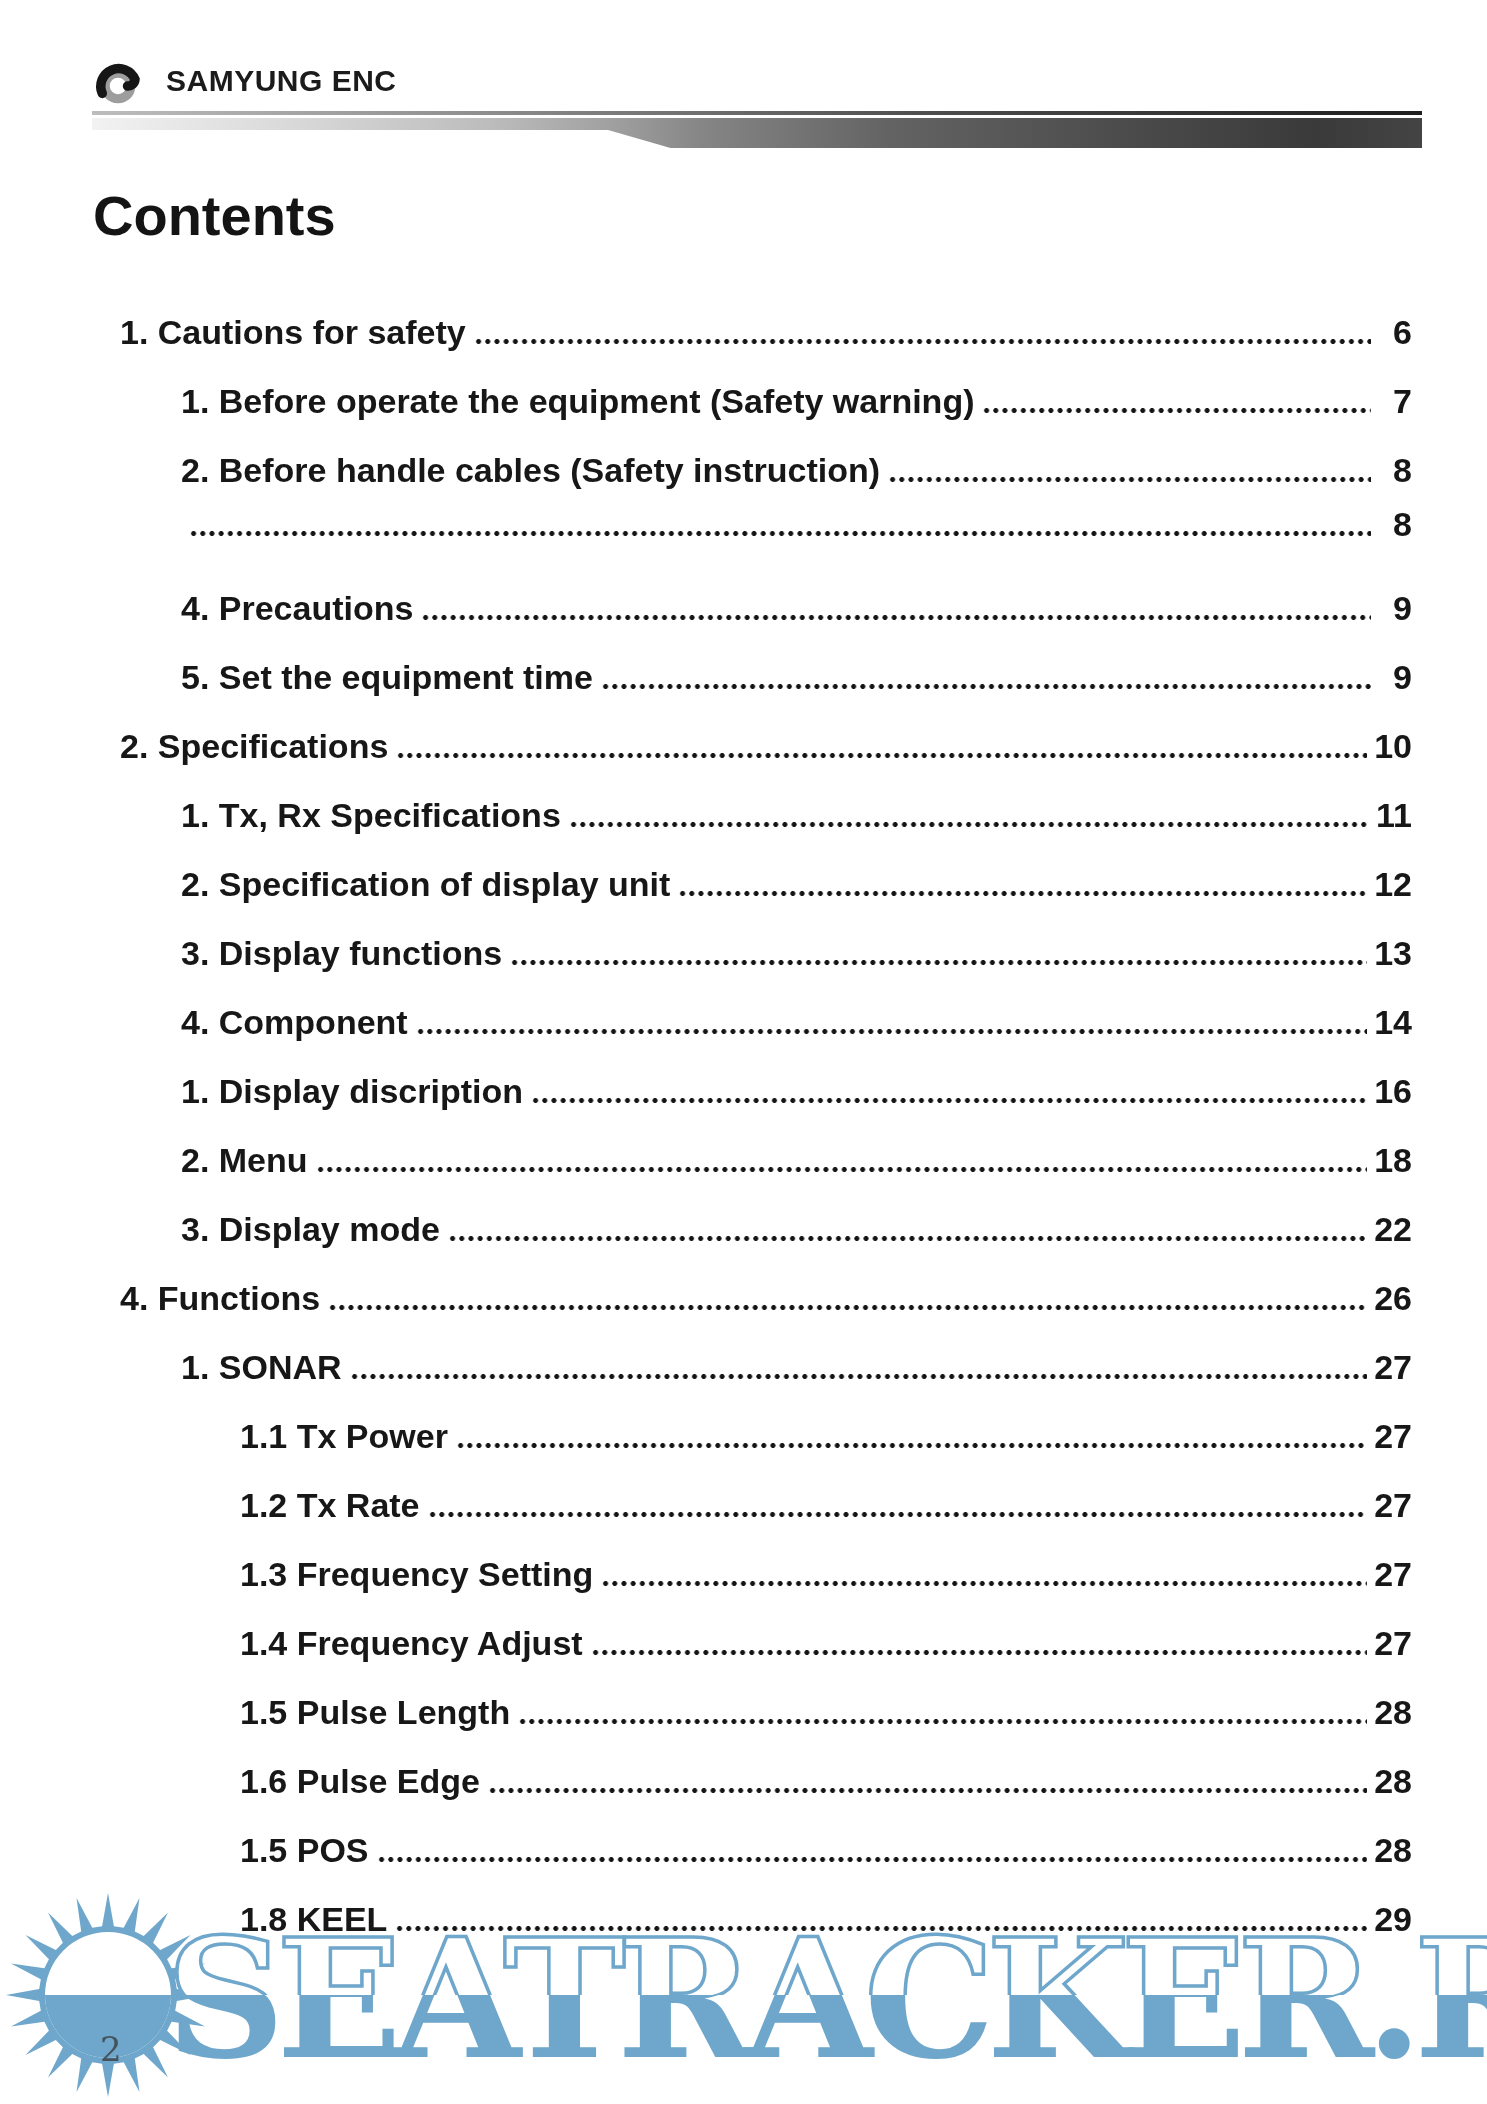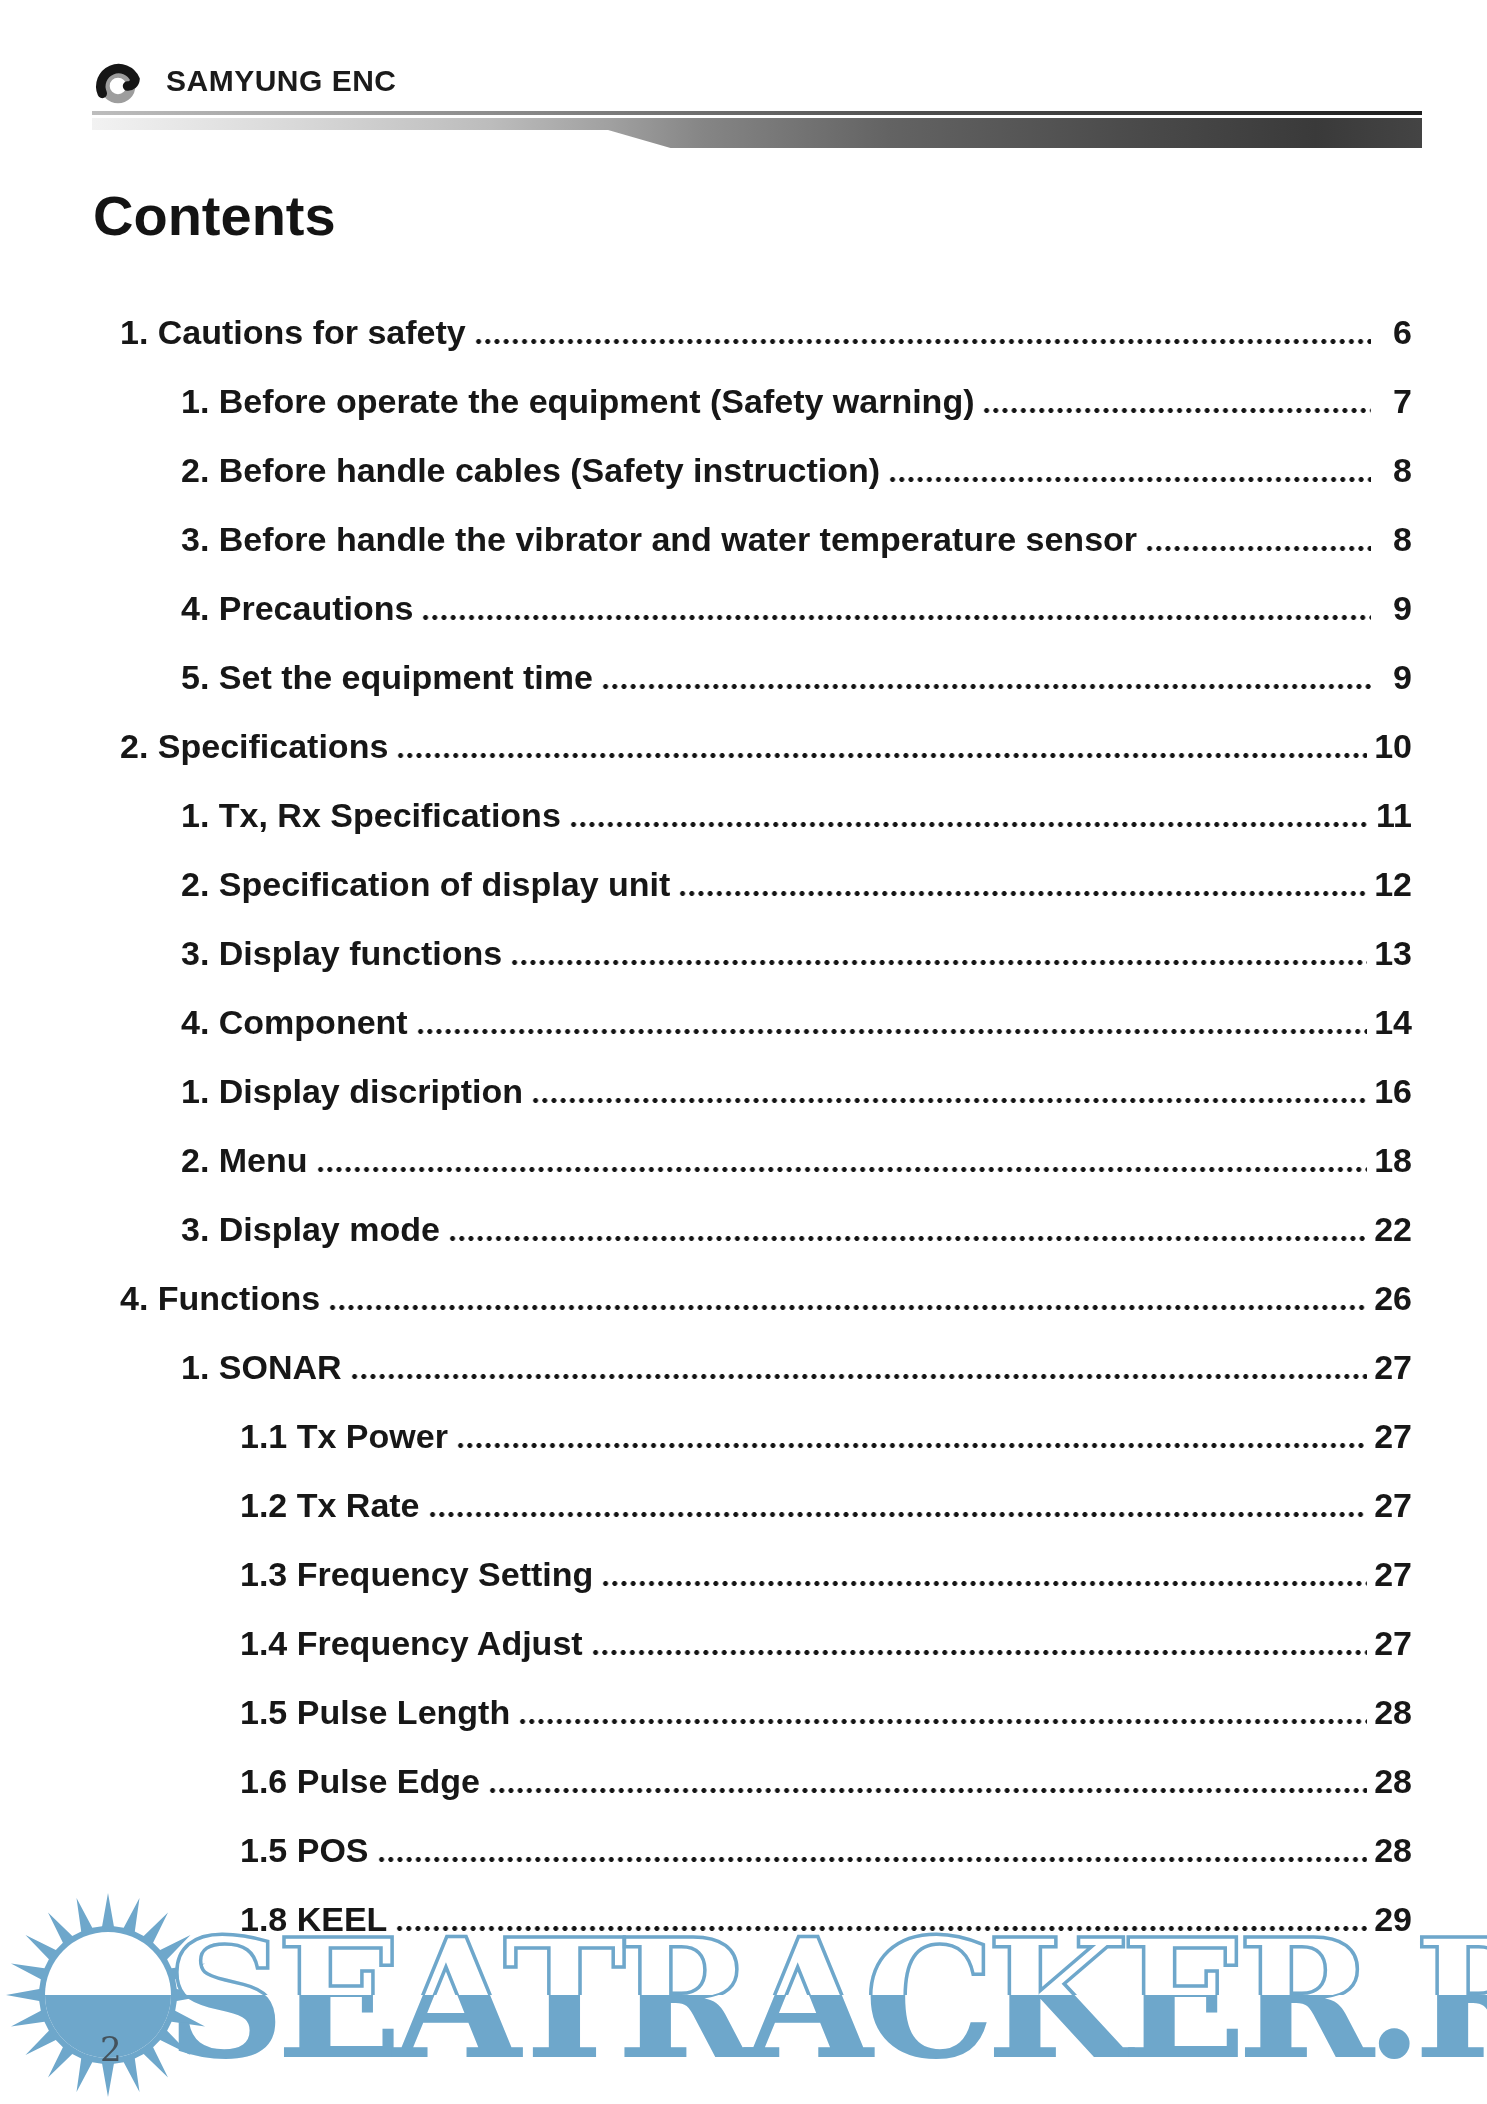--- a/index.html
+++ b/index.html
@@ -77,21 +77,20 @@
         <span class="label">1. Before operate the equipment (Safety warning)</span>
         <span class="dots"></span>
         <span class="pnum">7</span>
       </div>
       <div class="row lvl1">
         <span class="label">2. Before handle cables (Safety instruction)</span>
         <span class="dots"></span>
         <span class="pnum">8</span>
       </div>
       <div class="row lvl1">
-        <span class="label">3. Before handle the vibrator and water temperature sensor</span>
         <span class="dots"></span>
         <span class="pnum">8</span>
       </div>
       <div class="row lvl1">
         <span class="label">4. Precautions</span>
         <span class="dots"></span>
         <span class="pnum">9</span>
       </div>
       <div class="row lvl1">
         <span class="label">5. Set the equipment time</span>

